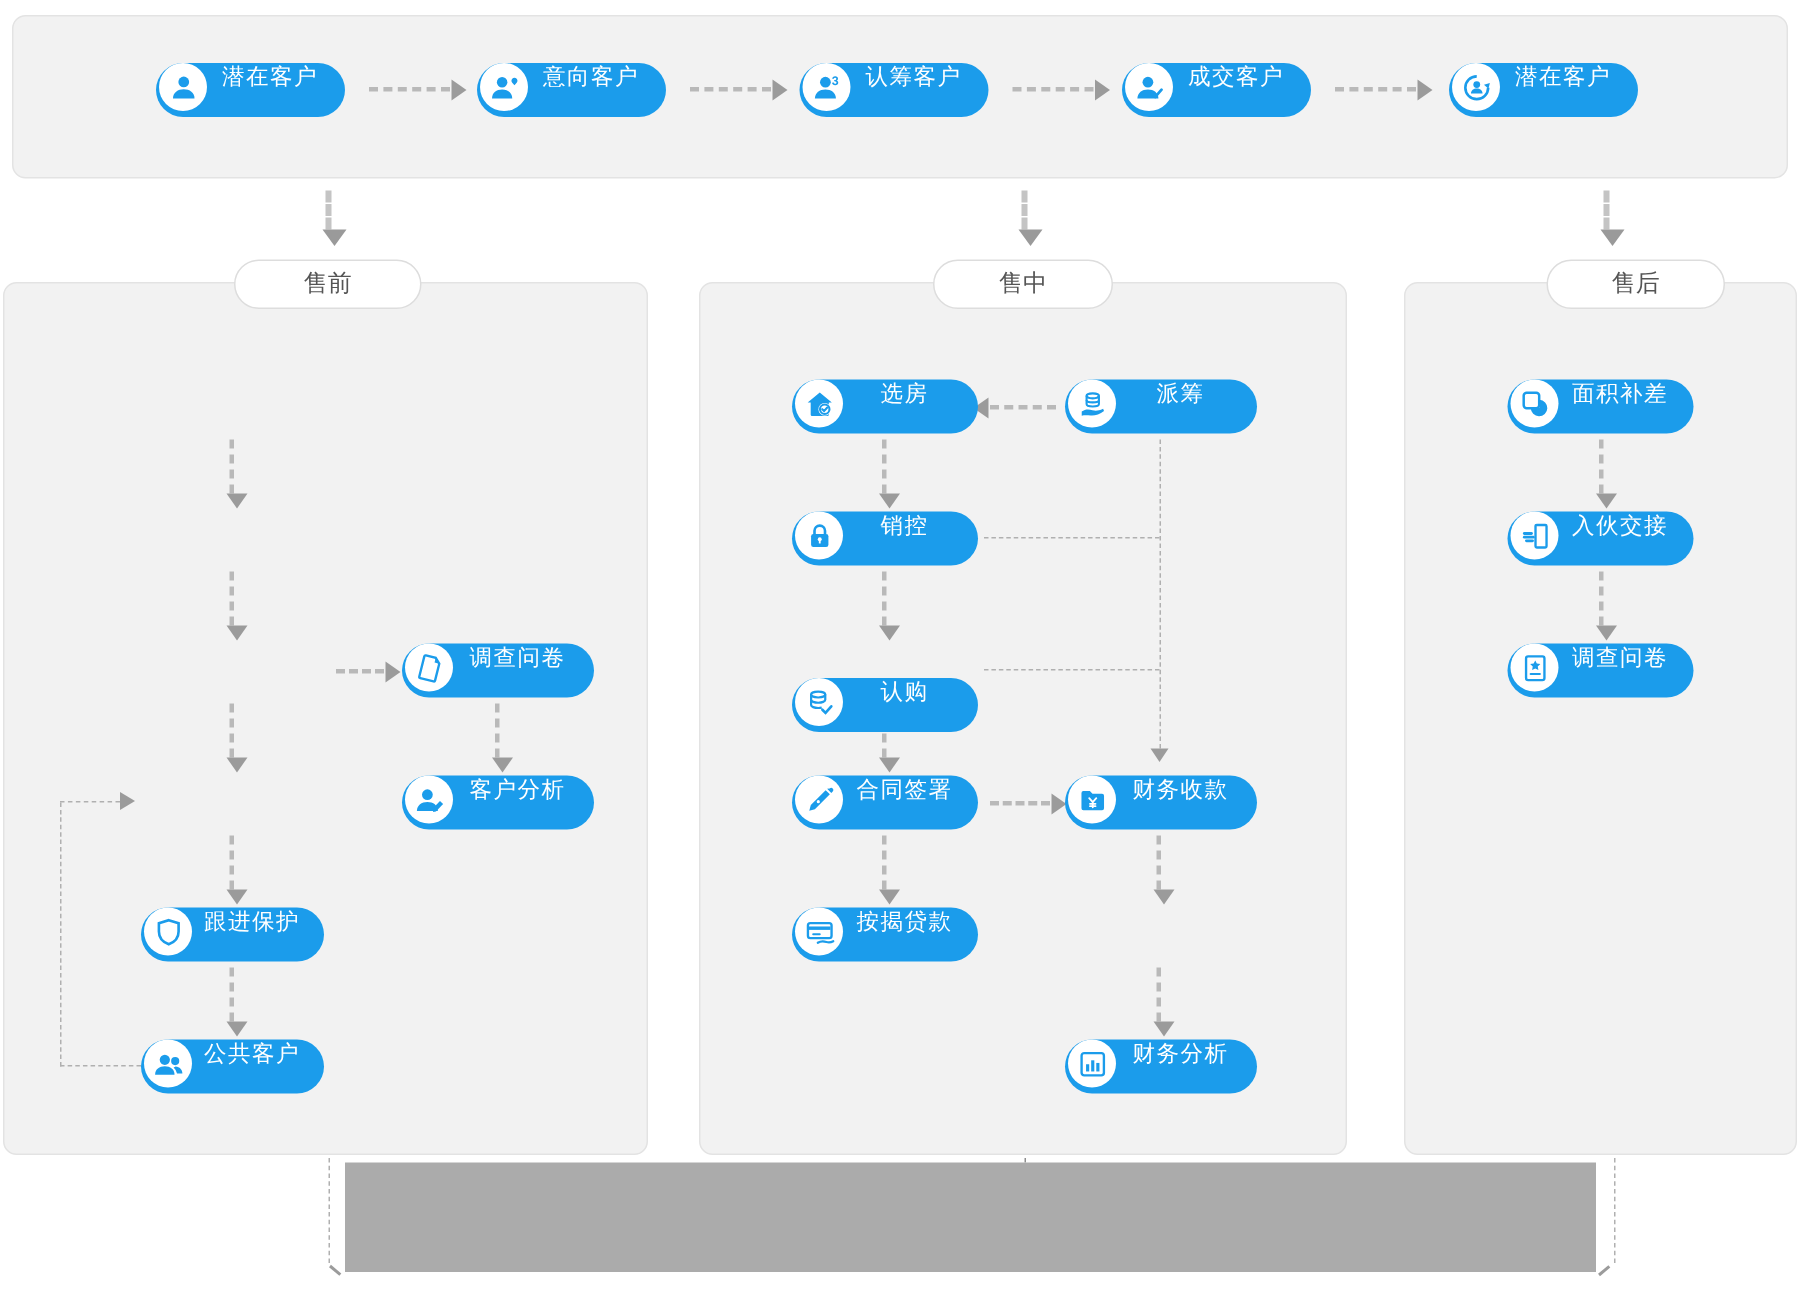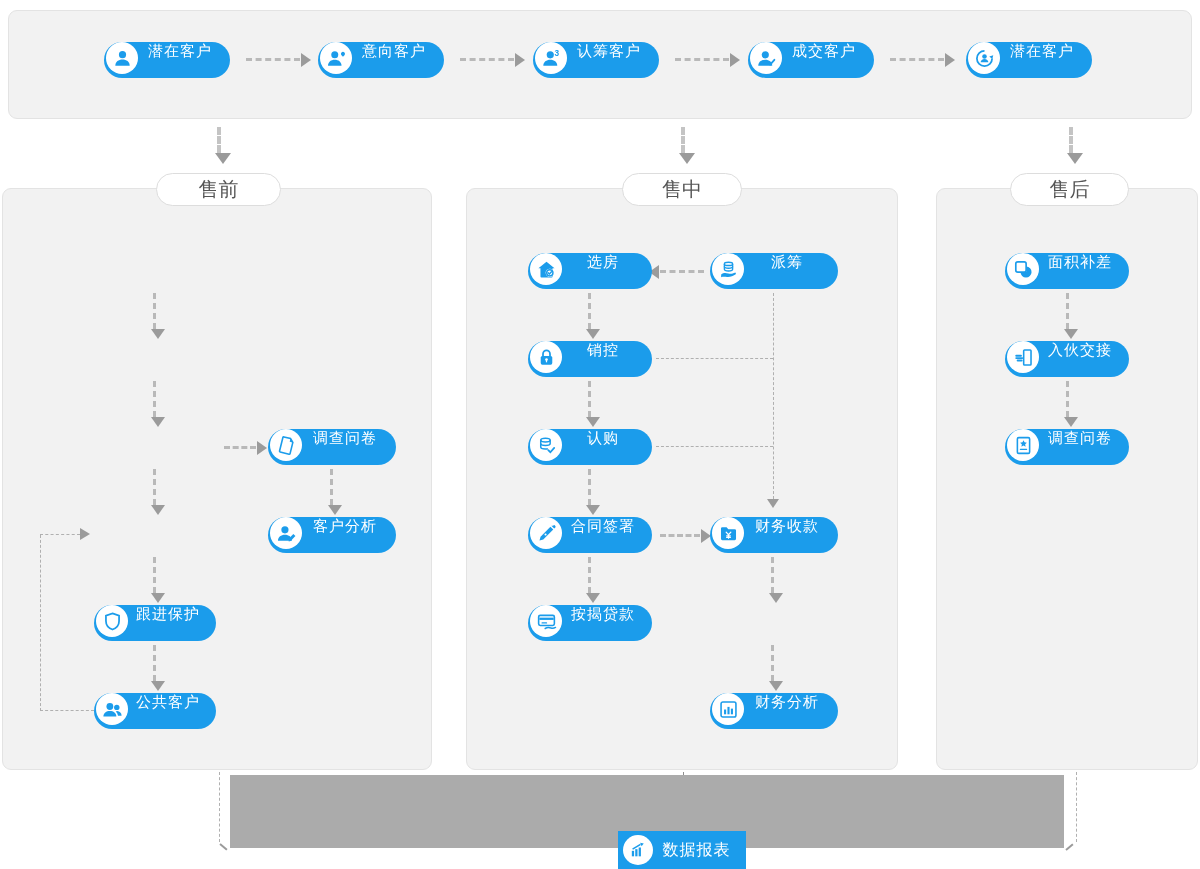--- a/index.html
+++ b/index.html
@@ -4,21 +4,21 @@
 <style>
   html,body{margin:0;padding:0;background:#fff;}
   body{font-family:"Liberation Sans","DejaVu Sans",sans-serif;}
   #stage{position:relative;width:1200px;height:869px;background:#fff;overflow:hidden;}
 
   .toppanel,.panel{position:absolute;background:#f2f2f2;border:1px solid #e3e3e3;border-radius:9px;box-sizing:border-box;}
   .toppanel{left:8px;top:10px;width:1184px;height:109px;}
   .panel{top:188px;height:582px;}
 
   .phase-tab{position:absolute;top:173px;height:33px;background:#fff;border:1px solid #ddd;border-radius:17px;
-    display:flex;align-items:center;justify-content:center;color:#555;font-size:20px;z-index:3;box-sizing:border-box;}
+    display:flex;align-items:center;justify-content:center;color:#555;font-size:16px;z-index:3;box-sizing:border-box;}
 
   .pill{position:absolute;height:36px;background:#1b9ceb;border-radius:18px;color:#fff;display:flex;align-items:flex-start;z-index:2;box-sizing:border-box;}
   .pill .ic{width:32px;height:32px;background:#fff;border-radius:50%;margin-left:2px;flex:0 0 auto;
     display:flex;align-items:center;justify-content:center;color:#1b9ceb;}
   .pill .ic svg{width:21px;height:21px;display:block;}
   .pill .lb{flex:1;text-align:center;font-size:15px;letter-spacing:1px;padding:0 10px 0 2px;white-space:nowrap;}
 
   
   .varrow{position:absolute;width:0;border-left:3px dashed #b9b9b9;}
   .varrow::after{content:'';position:absolute;left:-5.5px;bottom:-10px;width:0;height:0;
@@ -118,21 +118,21 @@
   <div class="panel" style="left:2px;width:430px"></div>
   <div class="panel" style="left:466px;width:432px"></div>
   <div class="panel" style="left:936px;width:262px"></div>
 
   <div class="phase-tab" style="left:156px;width:125px">
     <span>售前</span>
   </div>
   <div class="phase-tab" style="left:622px;width:120px">
     <span>售中</span>
   </div>
-  <div class="phase-tab" style="left:1010px;width:119px">
+  <div class="phase-tab" style="left:1031px;width:119px">
     <span>售后</span>
   </div>
 
   <div class="pill" style="left:268px;top:429px;width:128px">
     <span class="ic">
         <svg viewBox="0 0 24 24" fill="currentColor" xmlns="http://www.w3.org/2000/svg">
           <g transform="rotate(14 12 12)">
             <path d="M6.8 3.2h7.7l3.7 3.7V20a1 1 0 0 1-1 1H6.8a1 1 0 0 1-1-1V4.2a1 1 0 0 1 1-1z" fill="none" stroke="currentColor" stroke-width="1.8"></path>
             <path d="M14.5 3.2l3.7 3.7h-3.7z"></path>
           </g>
@@ -208,21 +208,21 @@
     <span class="ic">
         <svg viewBox="0 0 24 24" fill="currentColor" xmlns="http://www.w3.org/2000/svg">
           <path d="M8 10.2V7.9a4 4 0 0 1 8 0v2.3" fill="none" stroke="currentColor" stroke-width="2"></path>
           <rect x="5.4" y="10.2" width="13.2" height="10" rx="1.8"></rect>
           <circle cx="12" cy="14.3" r="1.5" fill="#fff"></circle>
           <rect x="11.3" y="14.6" width="1.4" height="2.9" fill="#fff"></rect>
         </svg>
       </span>
     <span class="lb">销控</span>
   </div>
-  <div class="pill" style="left:528px;top:429px;width:124px">
+  <div class="pill" style="left:528px;top:452px;width:124px">
     <span class="ic">
         <svg viewBox="0 0 24 24" fill="currentColor" xmlns="http://www.w3.org/2000/svg">
           <ellipse cx="10.8" cy="5.8" rx="5.4" ry="2.2" fill="none" stroke="currentColor" stroke-width="1.7"></ellipse>
           <path d="M5.4 5.8v4c0 1.2 2.4 2.2 5.4 2.2s5.4-1 5.4-2.2v-4" fill="none" stroke="currentColor" stroke-width="1.7"></path>
           <path d="M5.4 9.8v4c0 1.2 2.4 2.2 5.4 2.2 1 0 1.9-.1 2.7-.3" fill="none" stroke="currentColor" stroke-width="1.7"></path>
           <path d="M14 17.3l2.4 2.4 4.4-5" fill="none" stroke="currentColor" stroke-width="2" stroke-linecap="round"></path>
         </svg>
       </span>
     <span class="lb">认购</span>
   </div>
@@ -315,26 +315,14 @@
   <div class="varrow" style="left:1066px;top:381px;height:36px"></div>
 
   <div class="thin-v" style="left:219px;top:772px;height:70px"></div>
   <div class="tick" style="left:220px;top:843px;transform:rotate(40deg)"></div>
   <div class="thin-v dark" style="left:683px;top:772px;height:57px"></div>
   <div class="thin-v" style="left:1076px;top:772px;height:70px"></div>
   <div class="tick" style="left:1066px;top:849px;transform:rotate(-40deg)"></div>
 
   <div class="band"></div>
 
-  <div class="report">
-    <span class="ic">
-        <svg viewBox="0 0 24 24" fill="currentColor" xmlns="http://www.w3.org/2000/svg">
-          <rect x="4.6" y="13" width="2.7" height="6.6"></rect>
-          <rect x="8.7" y="11" width="2.7" height="8.6"></rect>
-          <rect x="12.8" y="9" width="2.7" height="10.6"></rect>
-          <path d="M5.5 11L15 5.2" stroke="currentColor" stroke-width="1.8" fill="none"></path>
-          <path d="M14.6 3.4l4.3.7-2.6 3.5z"></path>
-        </svg>
-      </span>
-    <span class="lb">数据报表</span>
-  </div>
 
 </div>
 
 </body></html>

